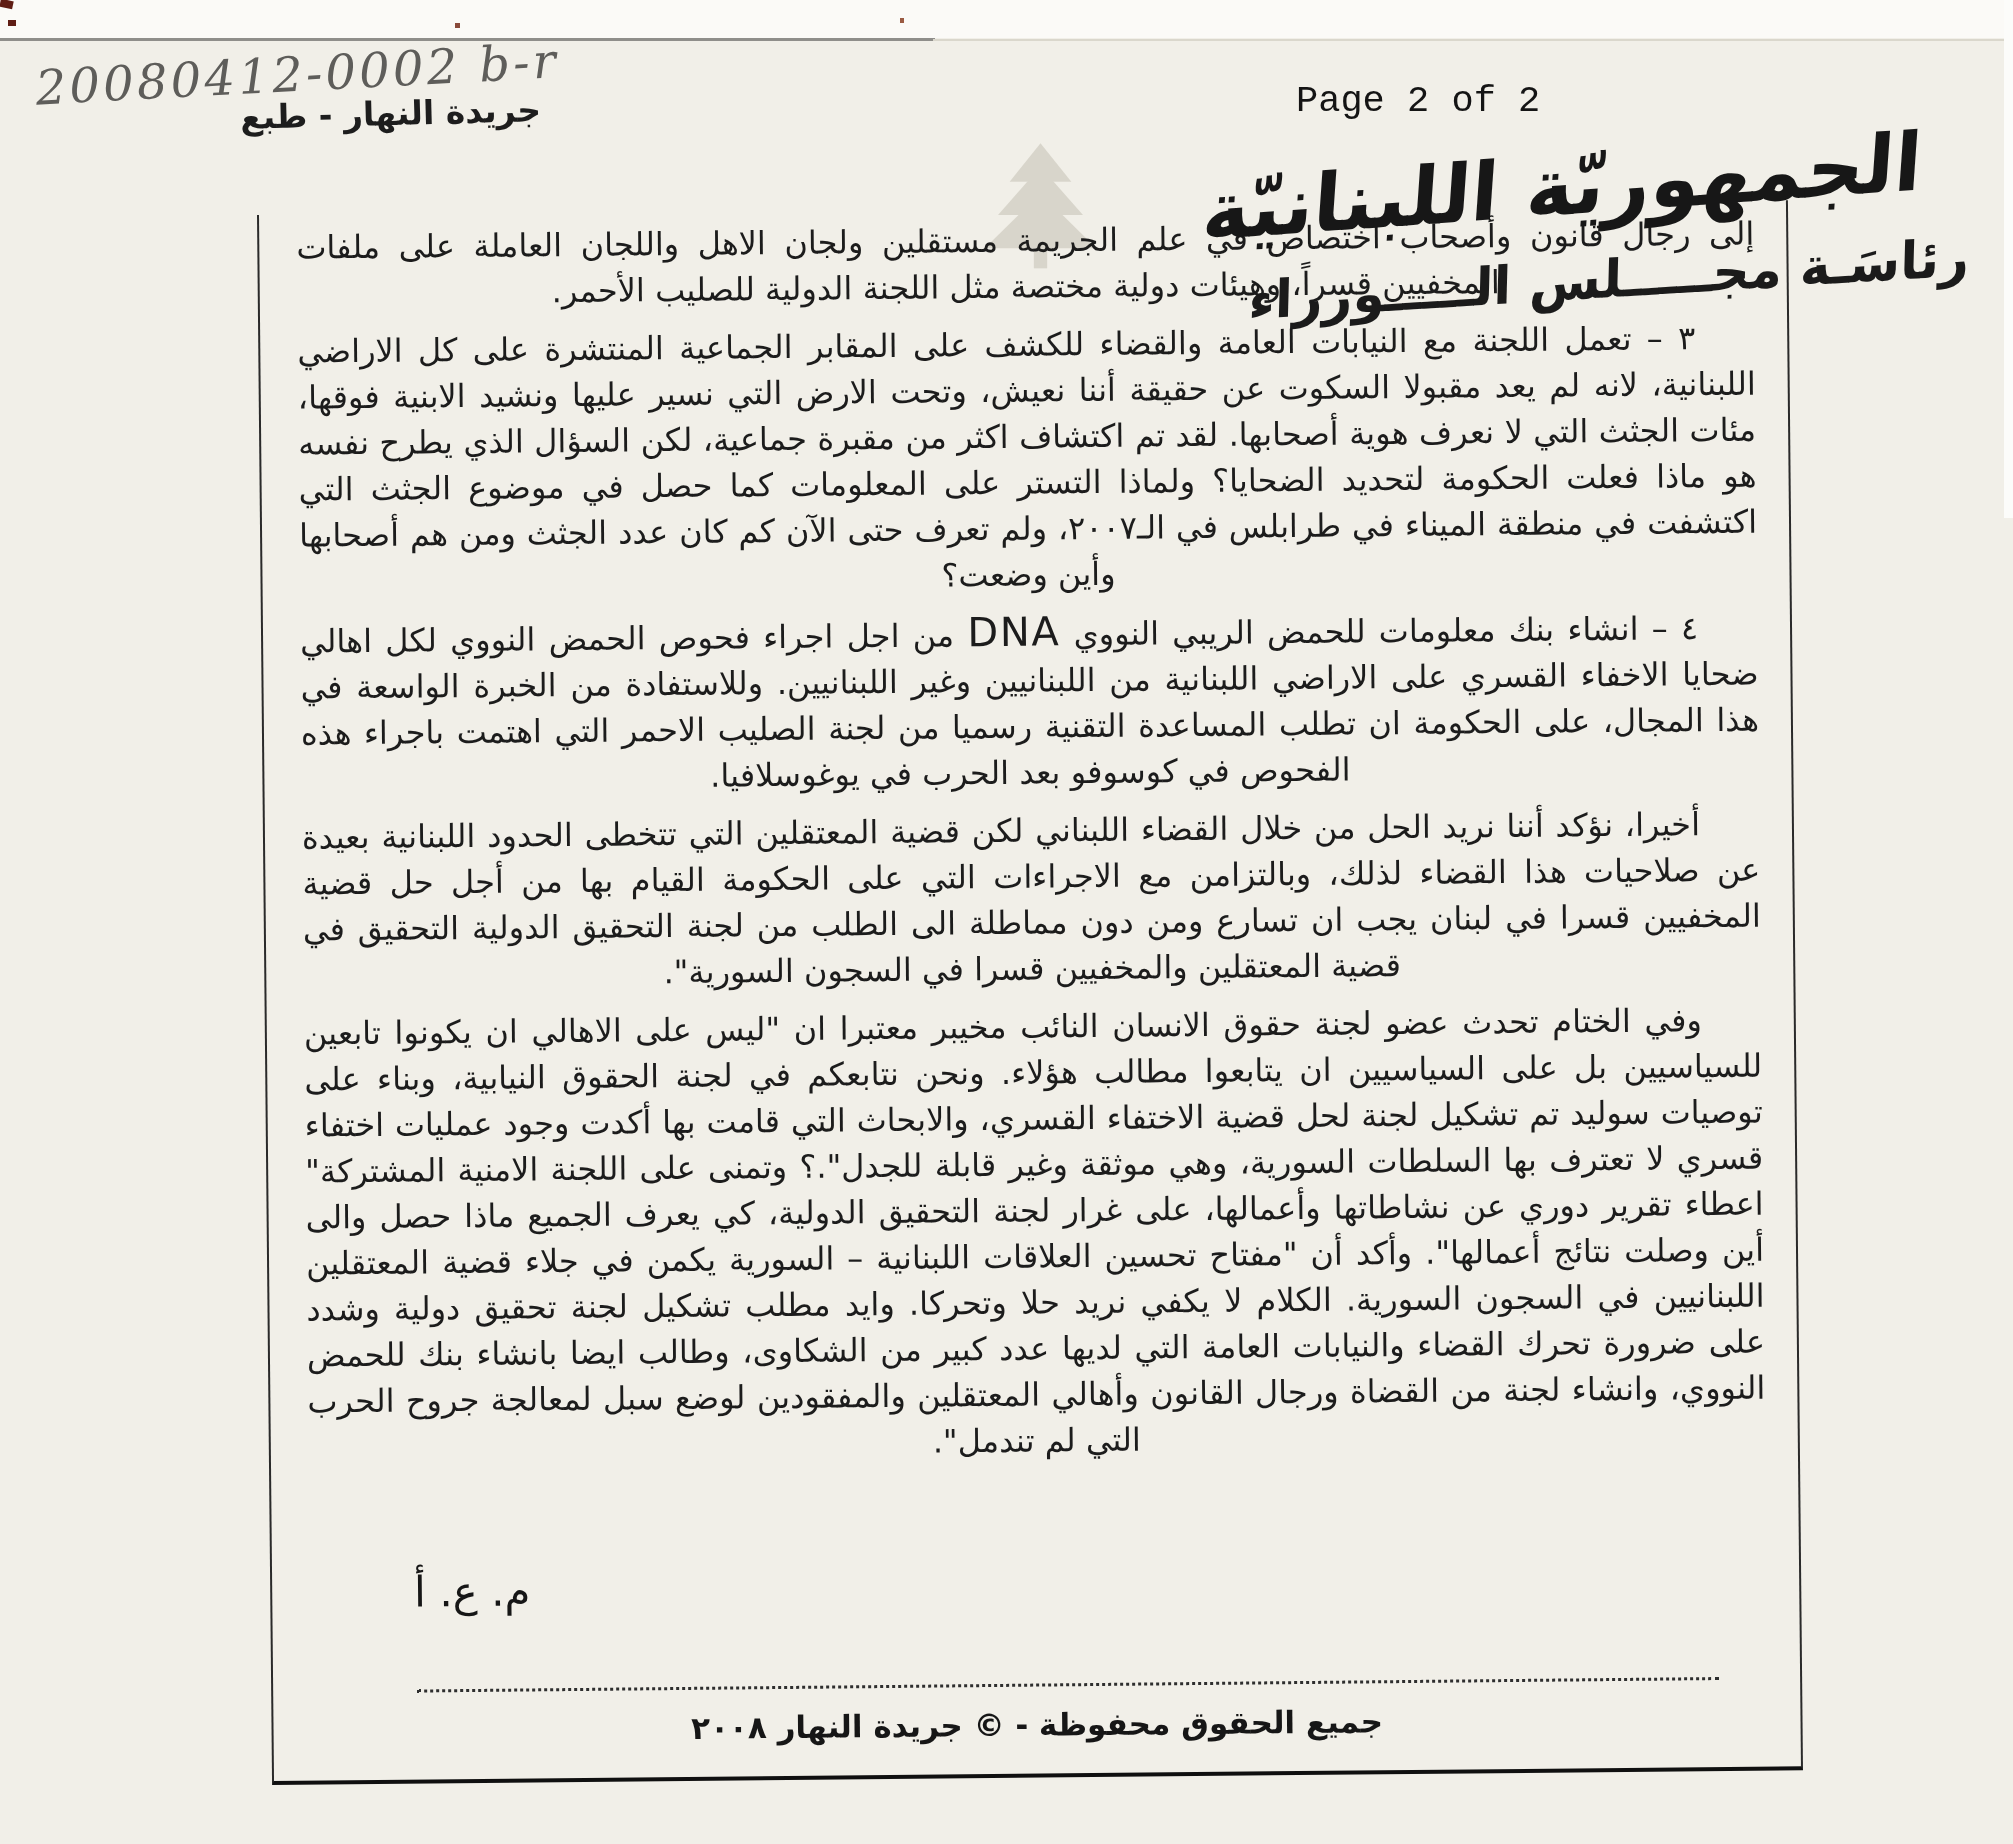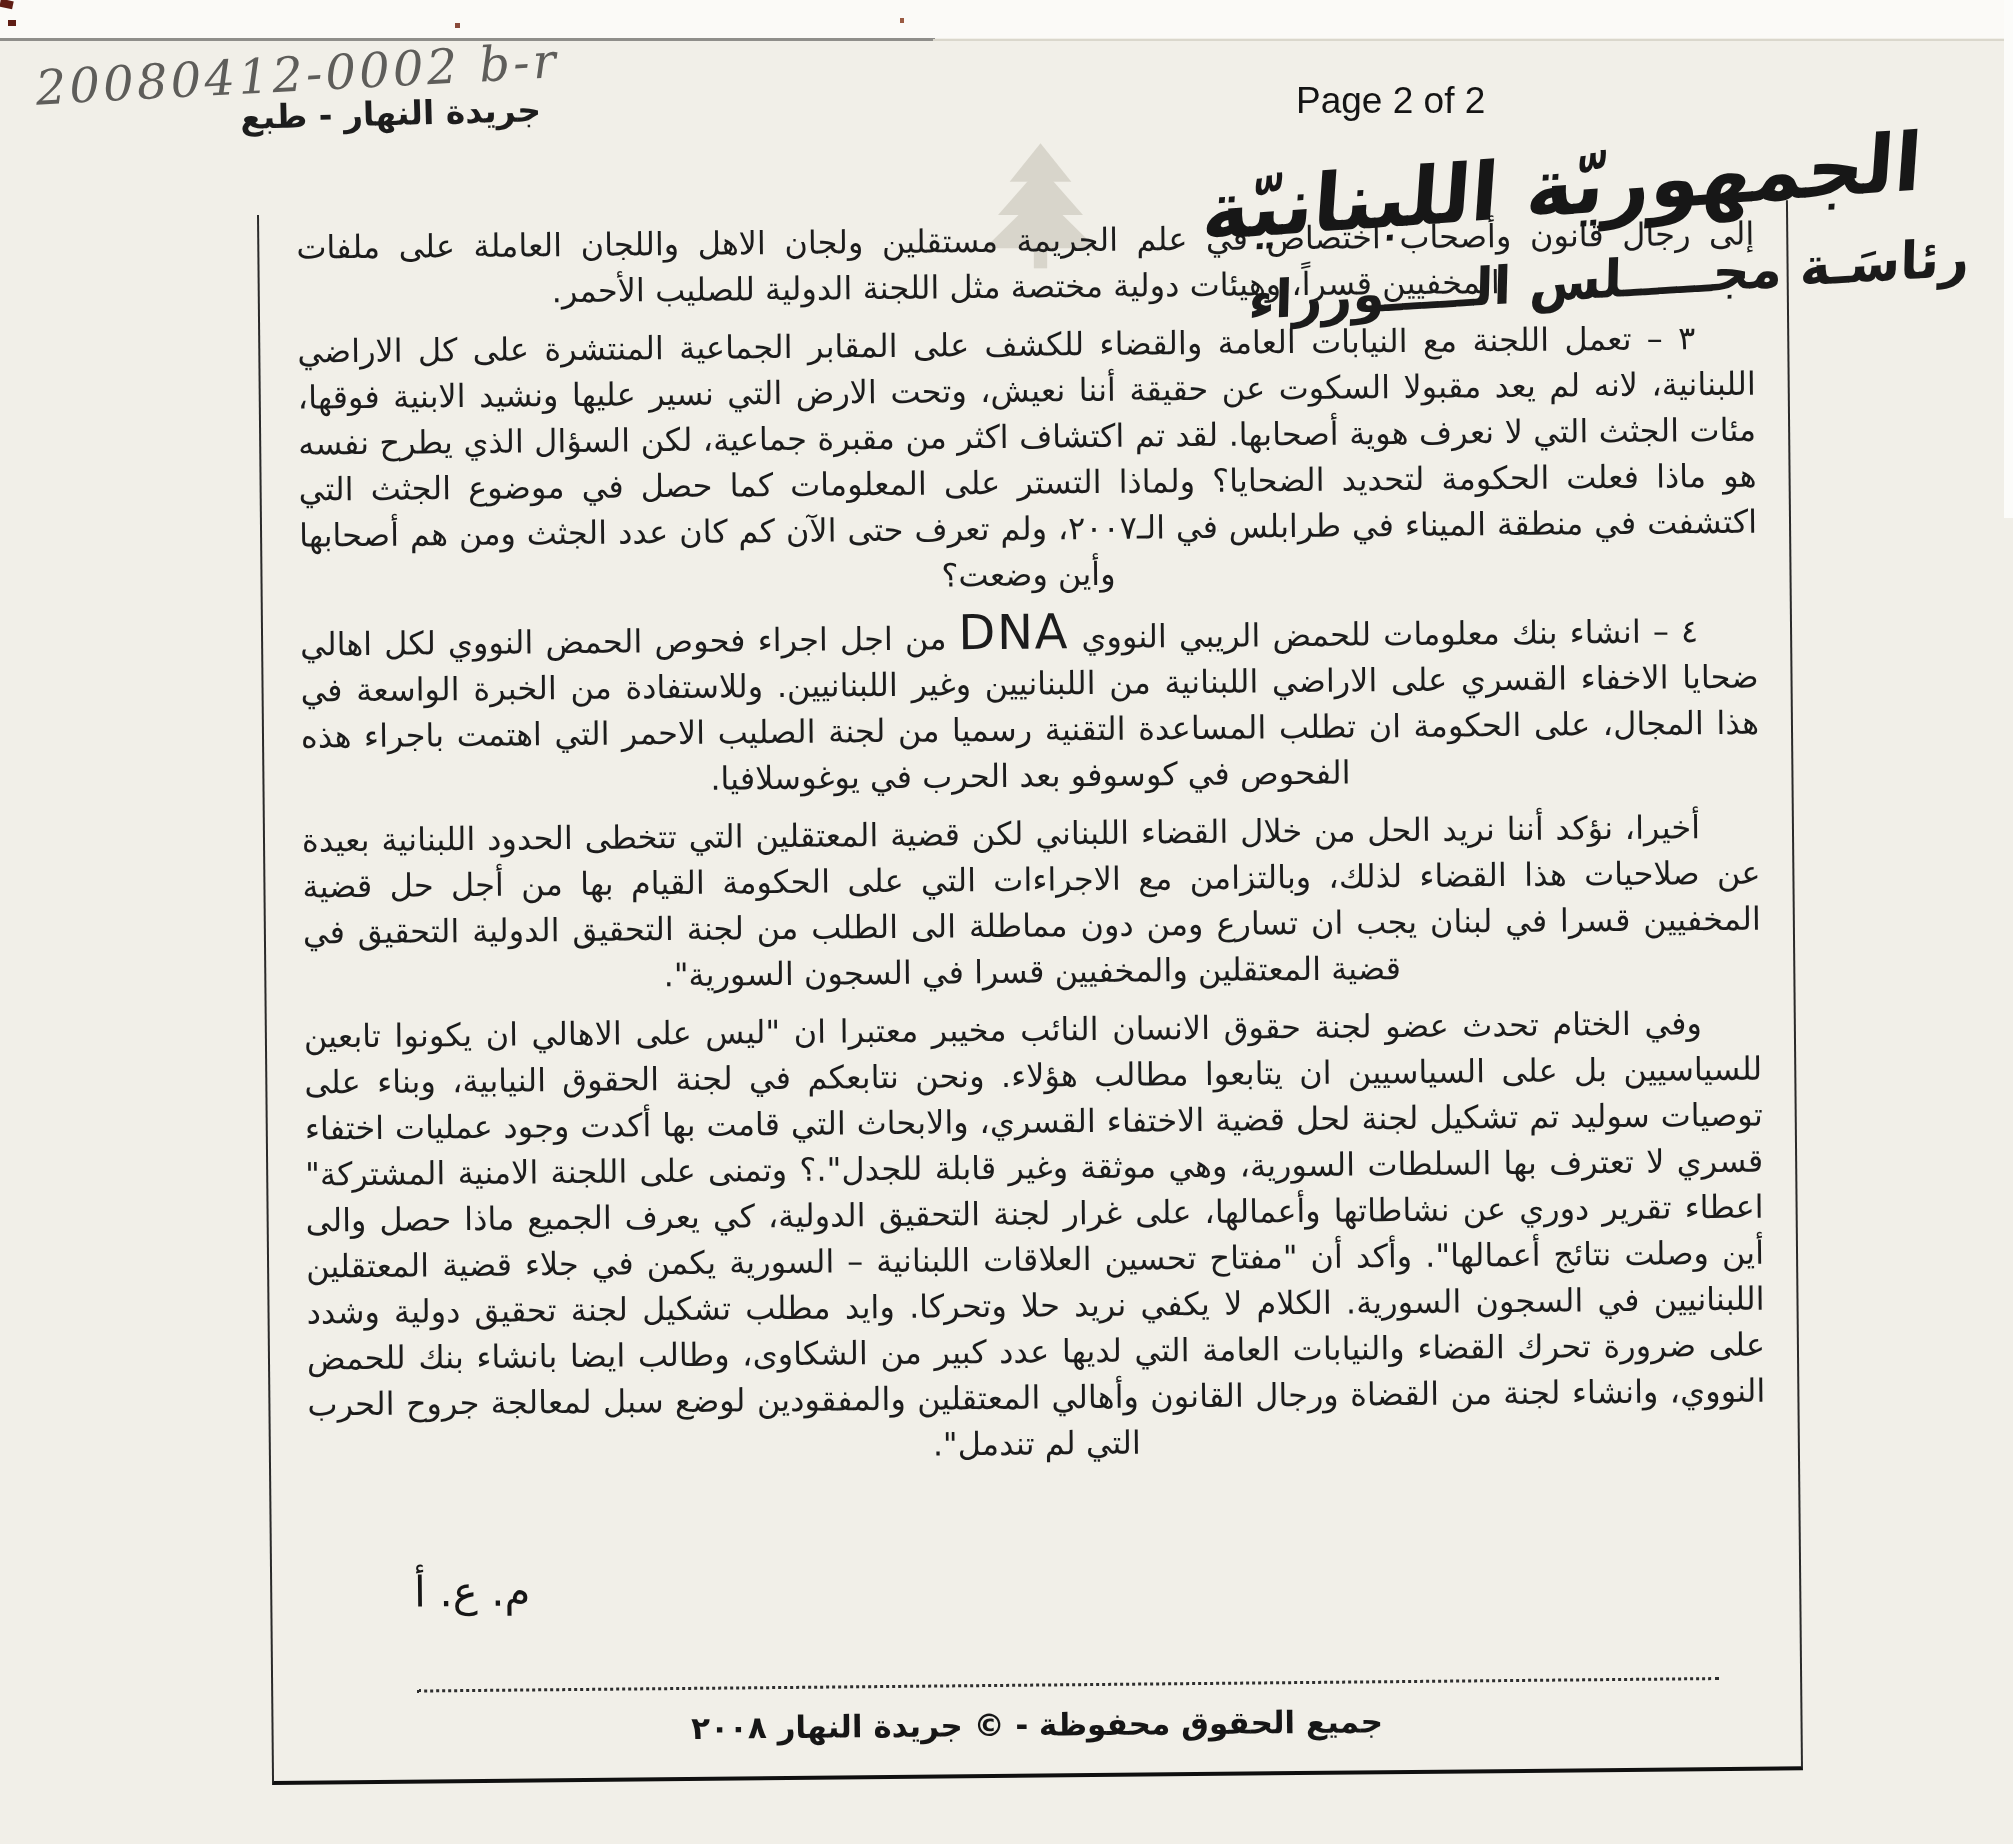--- a/index.html
+++ b/index.html
@@ -27,21 +27,21 @@
     transform:rotate(-3deg);white-space:nowrap;
   }
   .hand-note{
     position:absolute;left:190px;top:94px;width:401px;
     direction:rtl;text-align:center;
     font-size:33px;font-weight:bold;color:#1d1d1d;
     transform:rotate(-1.5deg);white-space:nowrap;
   }
   .page-label{
     position:absolute;left:1296px;top:80px;
-    font-family:Liberation Sans, sans-serif;
+    font-family:Liberation Mono, monospace;
     font-size:37px;color:#141414;white-space:nowrap;
   }
   
   .cedar{position:absolute;left:978px;top:138px;opacity:.28;}
   .lh-title{
     position:absolute;left:1169px;top:115px;width:756px;
     direction:rtl;text-align:right;white-space:nowrap;
     font-size:80px;font-weight:bold;color:#171717;
     transform:rotate(-4deg) skewX(-8deg);transform-origin:right top;
     z-index:6;
@@ -65,21 +65,21 @@
     padding:10px 32px 0 37px;
     z-index:2;
   }
   .article{
     direction:rtl;
     font-size:32px;line-height:46px;color:#1c1c1c;
     text-align:justify;text-align-last:center;
   }
   .article p{margin:0 0 11.7px 0;}
   .article p.indent{text-indent:60px;}
-  .dna{font-size:48px;letter-spacing:1.7px;margin-top:47px;}
+  .dna{font-size:40px;letter-spacing:1.7px;margin-top:47px;}
   .signature{
     position:absolute;left:142px;top:1354px;
     direction:rtl;font-size:42px;color:#161616;white-space:nowrap;
   }
   .dotted-rule{
     position:absolute;left:144px;top:1476px;width:1302px;height:0;
     border-top:3.3px dotted #2e2e2e;
   }
   .copyright{
     position:absolute;left:0;top:1499px;width:100%;

